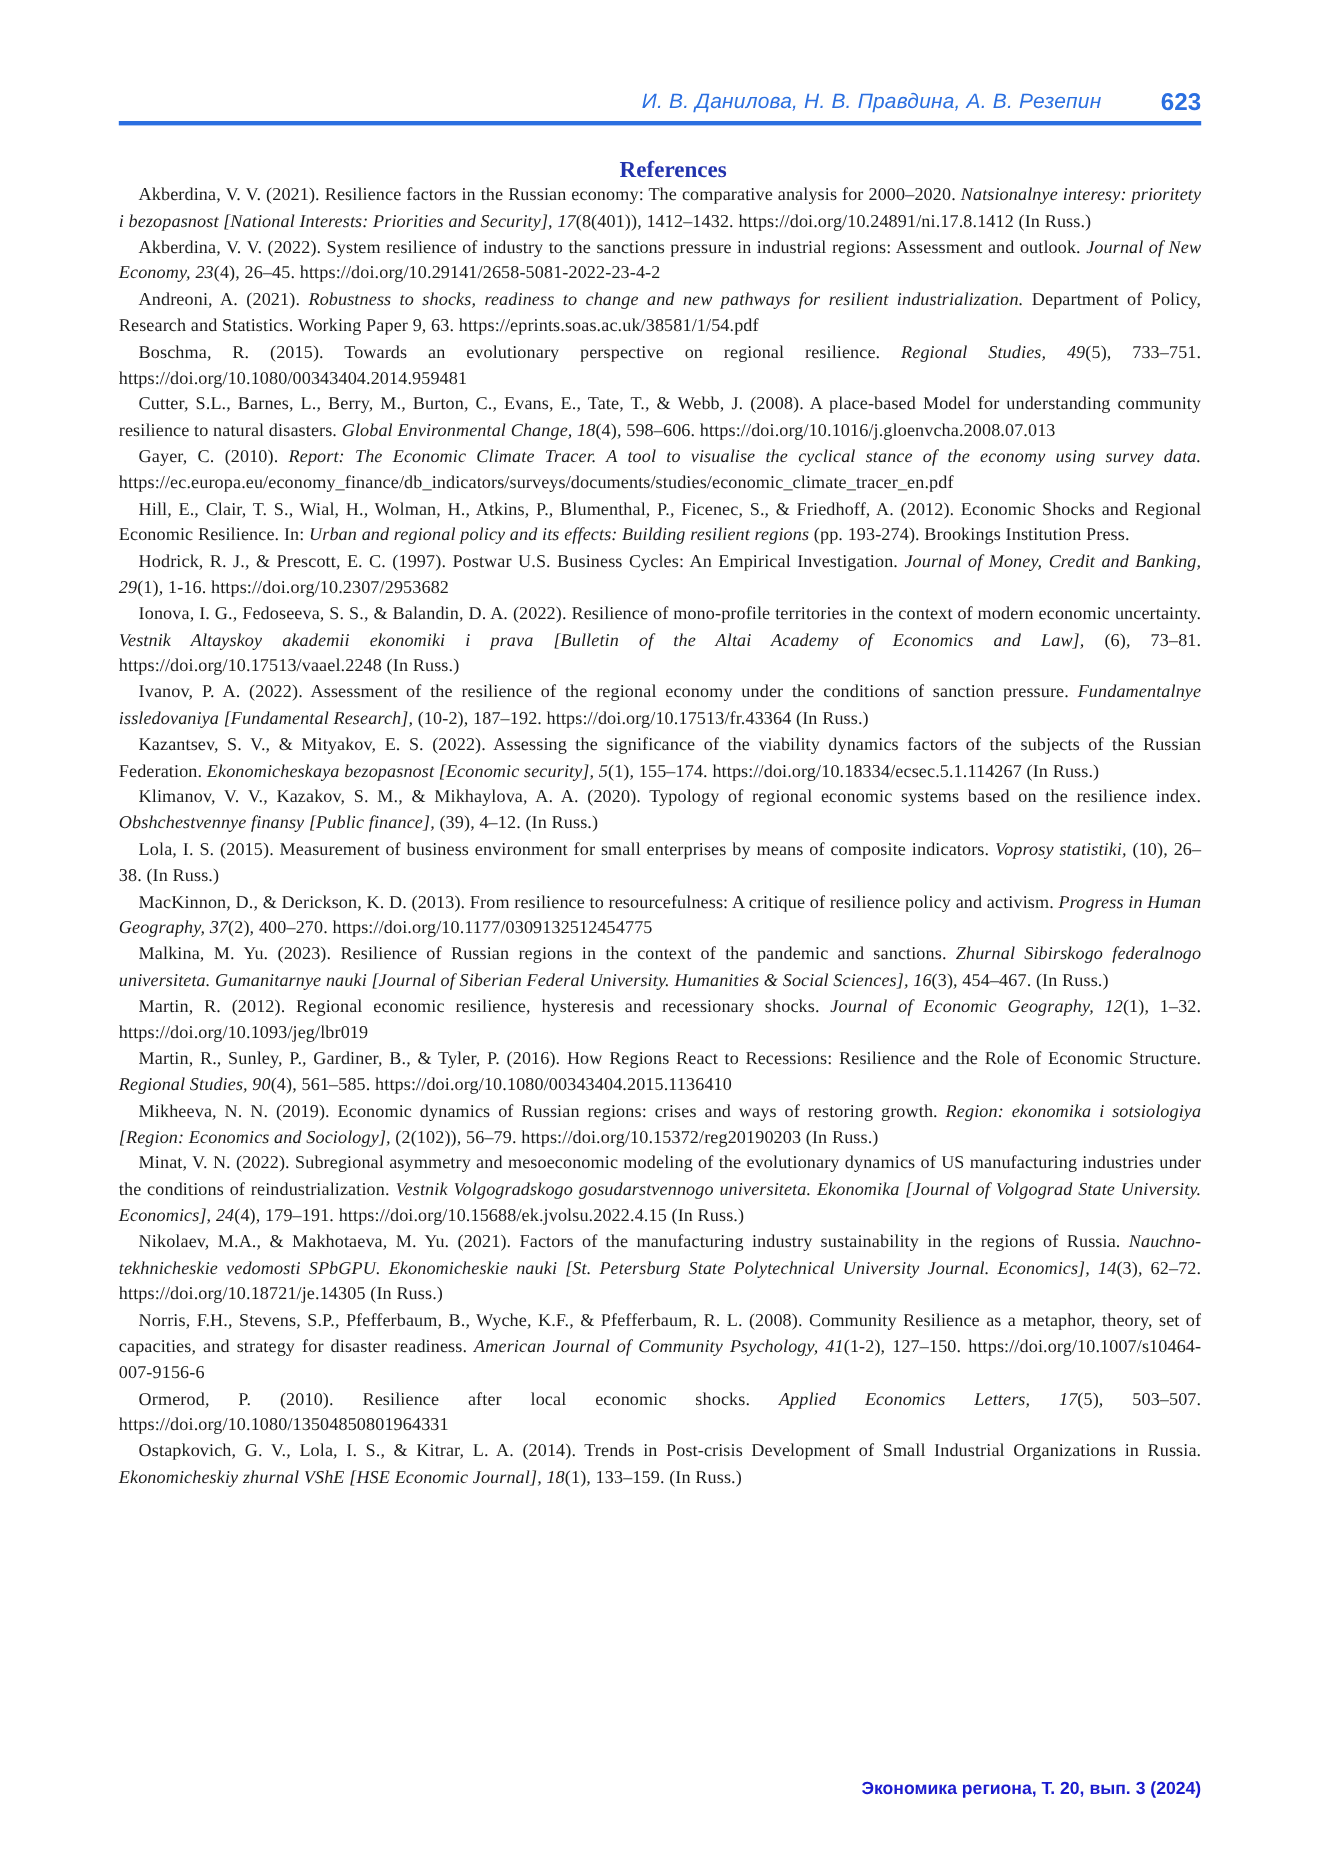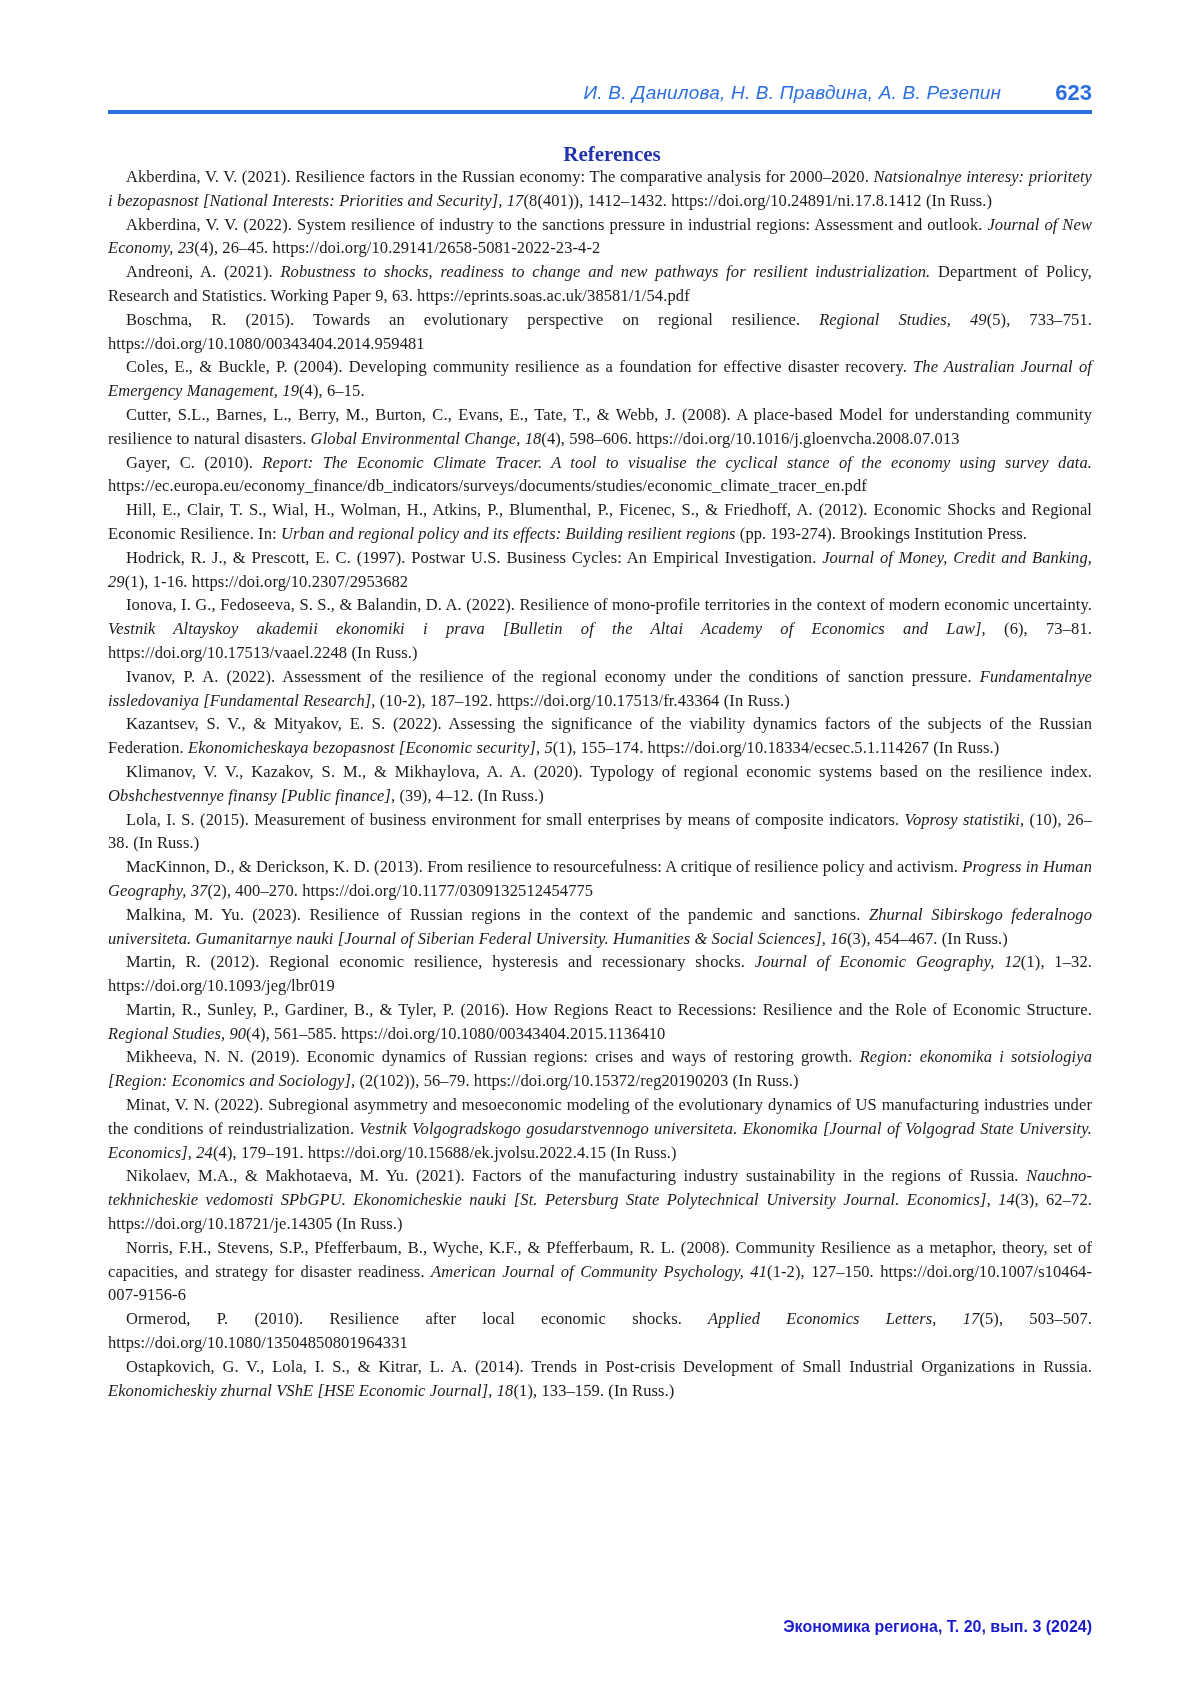--- a/index.html
+++ b/index.html
@@ -59,21 +59,20 @@
 
 <div class="header-rule"></div>
 
 <h1 class="references-title">References</h1>
 
 <main class="references" lang="en">
     <p class="ref"><span>Akberdina, V. V. (2021). Resilience factors in the Russian economy: The comparative analysis for 2000–2020. </span><span class="it">Natsionalnye interesy: prioritety i bezopasnost [National Interests: Priorities and Security], 17</span><span>(8(401)), 1412–1432. https://doi.org/10.24891/ni.17.8.1412 (In Russ.)</span></p>
     <p class="ref"><span>Akberdina, V. V. (2022). System resilience of industry to the sanctions pressure in industrial regions: Assessment and outlook. </span><span class="it">Journal of New Economy, 23</span><span>(4), 26–45. https://doi.org/10.29141/2658-5081-2022-23-4-2</span></p>
     <p class="ref"><span>Andreoni, A. (2021). </span><span class="it">Robustness to shocks, readiness to change and new pathways for resilient industrialization. </span><span>Department of Policy, Research and Statistics. Working Paper 9, 63. https://eprints.soas.ac.uk/38581/1/54.pdf</span></p>
     <p class="ref"><span>Boschma, R. (2015). Towards an evolutionary perspective on regional resilience. </span><span class="it">Regional Studies, 49</span><span>(5), 733–751. https://doi.org/10.1080/00343404.2014.959481</span></p>
-    <p class="ref"><span>Coles, E., &amp; Buckle, P. (2004). Developing community resilience as a foundation for effective disaster recovery. </span><span class="it">The Australian Journal of Emergency Management, 19</span><span>(4), 6–15.</span></p>
     <p class="ref"><span>Cutter, S.L., Barnes, L., Berry, M., Burton, C., Evans, E., Tate, T., &amp; Webb, J.  (2008). A place-based Model for understanding community resilience to natural disasters. </span><span class="it">Global Environmental Change, 18</span><span>(4), 598–606. https://doi.org/10.1016/j.gloenvcha.2008.07.013</span></p>
     <p class="ref"><span>Gayer, C. (2010). </span><span class="it">Report: The Economic Climate Tracer. A tool to visualise the cyclical stance of the economy using survey data. </span><span>https://ec.europa.eu/economy_finance/db_indicators/surveys/documents/studies/economic_climate_tracer_en.pdf</span></p>
     <p class="ref"><span>Hill, E., Clair, T. S., Wial, H., Wolman, H., Atkins, P., Blumenthal, P., Ficenec, S., &amp; Friedhoff, A. (2012). Economic Shocks and Regional Economic Resilience. In: </span><span class="it">Urban and regional policy and its effects: Building resilient regions </span><span>(pp. 193-274). Brookings Institution Press.</span></p>
     <p class="ref"><span>Hodrick, R. J., &amp; Prescott, E. C. (1997). Postwar U.S. Business Cycles: An Empirical Investigation. </span><span class="it">Journal of Money, Credit and Banking, 29</span><span>(1), 1-16. https://doi.org/10.2307/2953682</span></p>
     <p class="ref"><span>Ionova, I. G., Fedoseeva, S. S., &amp; Balandin, D. A. (2022). Resilience of mono-profile territories in the context of modern economic uncertainty. </span><span class="it">Vestnik Altayskoy akademii ekonomiki i prava [Bulletin of the Altai Academy of Economics and Law], </span><span>(6), 73–81. https://doi.org/10.17513/vaael.2248 (In Russ.)</span></p>
     <p class="ref"><span>Ivanov, P. A. (2022). Assessment of the resilience of the regional economy under the conditions of sanction pressure. </span><span class="it">Fundamentalnye issledovaniya [Fundamental Research], </span><span>(10-2), 187–192. https://doi.org/10.17513/fr.43364 (In Russ.)</span></p>
     <p class="ref"><span>Kazantsev, S. V., &amp; Mityakov, E. S. (2022). Assessing the significance of the viability dynamics factors of the subjects of the Russian Federation. </span><span class="it">Ekonomicheskaya bezopasnost [Economic security], 5</span><span>(1), 155–174. https://doi.org/10.18334/ecsec.5.1.114267 (In Russ.)</span></p>
     <p class="ref"><span>Klimanov, V. V., Kazakov, S. M., &amp; Mikhaylova, A. A. (2020). Typology of regional economic systems based on the resilience index. </span><span class="it">Obshchestvennye finansy [Public finance], </span><span>(39), 4–12. (In Russ.)</span></p>
     <p class="ref"><span>Lola, I. S. (2015). Measurement of business environment for small enterprises by means of composite indicators. </span><span class="it">Voprosy statistiki, </span><span>(10), 26–38. (In Russ.)</span></p>
     <p class="ref"><span>MacKinnon, D., &amp; Derickson, K. D. (2013). From resilience to resourcefulness: A critique of resilience policy and activism. </span><span class="it">Progress in Human Geography, 37</span><span>(2), 400–270. https://doi.org/10.1177/0309132512454775</span></p>

